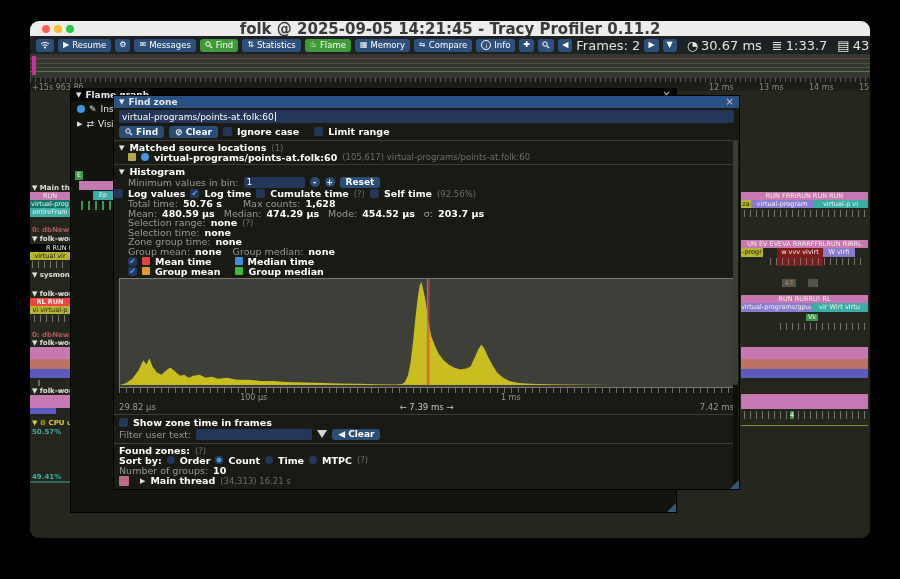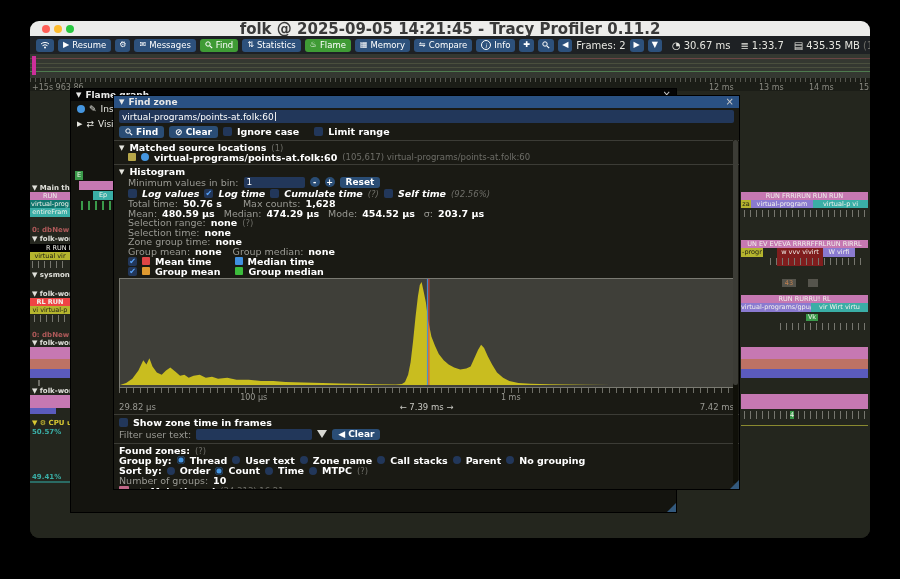--- a/index.html
+++ b/index.html
@@ -15,21 +15,21 @@
   .tl{position:absolute;top:4px;width:8px;height:8px;border-radius:50%;}
   #titlebar .t-title{font-size:15px;color:#3a3a3a;font-weight:bold;}
   
   #toolbar{position:absolute;left:0;top:15px;width:100%;height:18px;background:#1e2124;
            display:flex;align-items:center;gap:4px;padding:0 6px;box-sizing:border-box;}
   .tbtn{height:13px;display:flex;align-items:center;gap:3px;background:#2d517c;border-radius:3px;
         padding:0 5px;font-size:8.5px;color:#fff;white-space:nowrap;}
   .tbtn.green{background:#3f9b35;}
   .tbtn.icononly{padding:0 4px;}
   .tbtn .ig{font-size:8px;line-height:8px;}
-  .tstat{display:flex;align-items:center;gap:3px;font-size:10px;color:#e6e6e0;margin-left:6px;white-space:nowrap;}
+  .tstat{display:flex;align-items:center;gap:3px;font-size:13px;color:#e6e6e0;margin-left:6px;white-space:nowrap;}
   .dim{color:#6e6e68;}
   .icircle{display:inline-flex;width:8px;height:8px;border:1px solid #fff;border-radius:50%;
            align-items:center;justify-content:center;font-size:6px;font-style:italic;}
   
   #framestrip{position:absolute;left:0;top:33px;width:100%;height:24px;background:#343831;}
   .fline{position:absolute;left:0;width:100%;height:1px;}
   #ruler{position:absolute;left:0;top:57px;width:100%;height:14px;background:#1b1d17;}
   #ruler .rticks{position:absolute;left:0;top:0;width:100%;height:4px;
         background:repeating-linear-gradient(90deg,#55554e 0 1px,transparent 1px 5px);}
   .rlabel{position:absolute;top:5px;font-size:8px;color:#8a8a82;white-space:nowrap;}
@@ -329,21 +329,21 @@
     <div class="r" style="height:12px;padding-left:14px;">
       <span class="lab">Minimum values in bin:</span>
       <div class="textinput" style="width:55px;height:11px;">
           <span>1</span>
         </div>
       <span class="mini">-</span>
       <span class="mini">+</span>
       <span class="btn" style="height:11px;">Reset</span>
     </div>
 
-    <div class="r" style="height:11px;padding-left:14px;font-style:italic;">
+    <div class="r" style="height:11px;padding-left:0;">
       <span class="cb"></span>
         <span class="cblabel">Log values</span>
       <span class="cb">
           <span>✔</span>
         </span>
         <span class="cblabel">Log time</span>
       <span class="cb"></span>
         <span class="cblabel">Cumulate time</span>
         <span class="hint">(?)</span>
       <span class="cb"></span>
@@ -440,35 +440,20 @@
           <span>◀</span>
           <span>Clear</span>
         </span>
     </div>
 
     <div class="sep"></div>
 
     <div class="r" style="height:9px;">
       <span class="cblabel">Found zones:</span>
         <span class="hint">(?)</span>
-    </div>
-    <div class="r" style="height:10.5px;">
-      <span class="cblabel">Group by:</span>
-      <span class="rad sel"></span>
-        <span class="cblabel">Thread</span>
-      <span class="rad"></span>
-        <span class="cblabel">User text</span>
-      <span class="rad"></span>
-        <span class="cblabel">Zone name</span>
-      <span class="rad"></span>
-        <span class="cblabel">Call stacks</span>
-      <span class="rad"></span>
-        <span class="cblabel">Parent</span>
-      <span class="rad"></span>
-        <span class="cblabel">No grouping</span>
     </div>
     <div class="r" style="height:10.5px;">
       <span class="cblabel">Sort by:</span>
       <span class="rad"></span>
         <span class="cblabel">Order</span>
       <span class="rad sel"></span>
         <span class="cblabel">Count</span>
       <span class="rad"></span>
         <span class="cblabel">Time</span>
       <span class="rad"></span>

